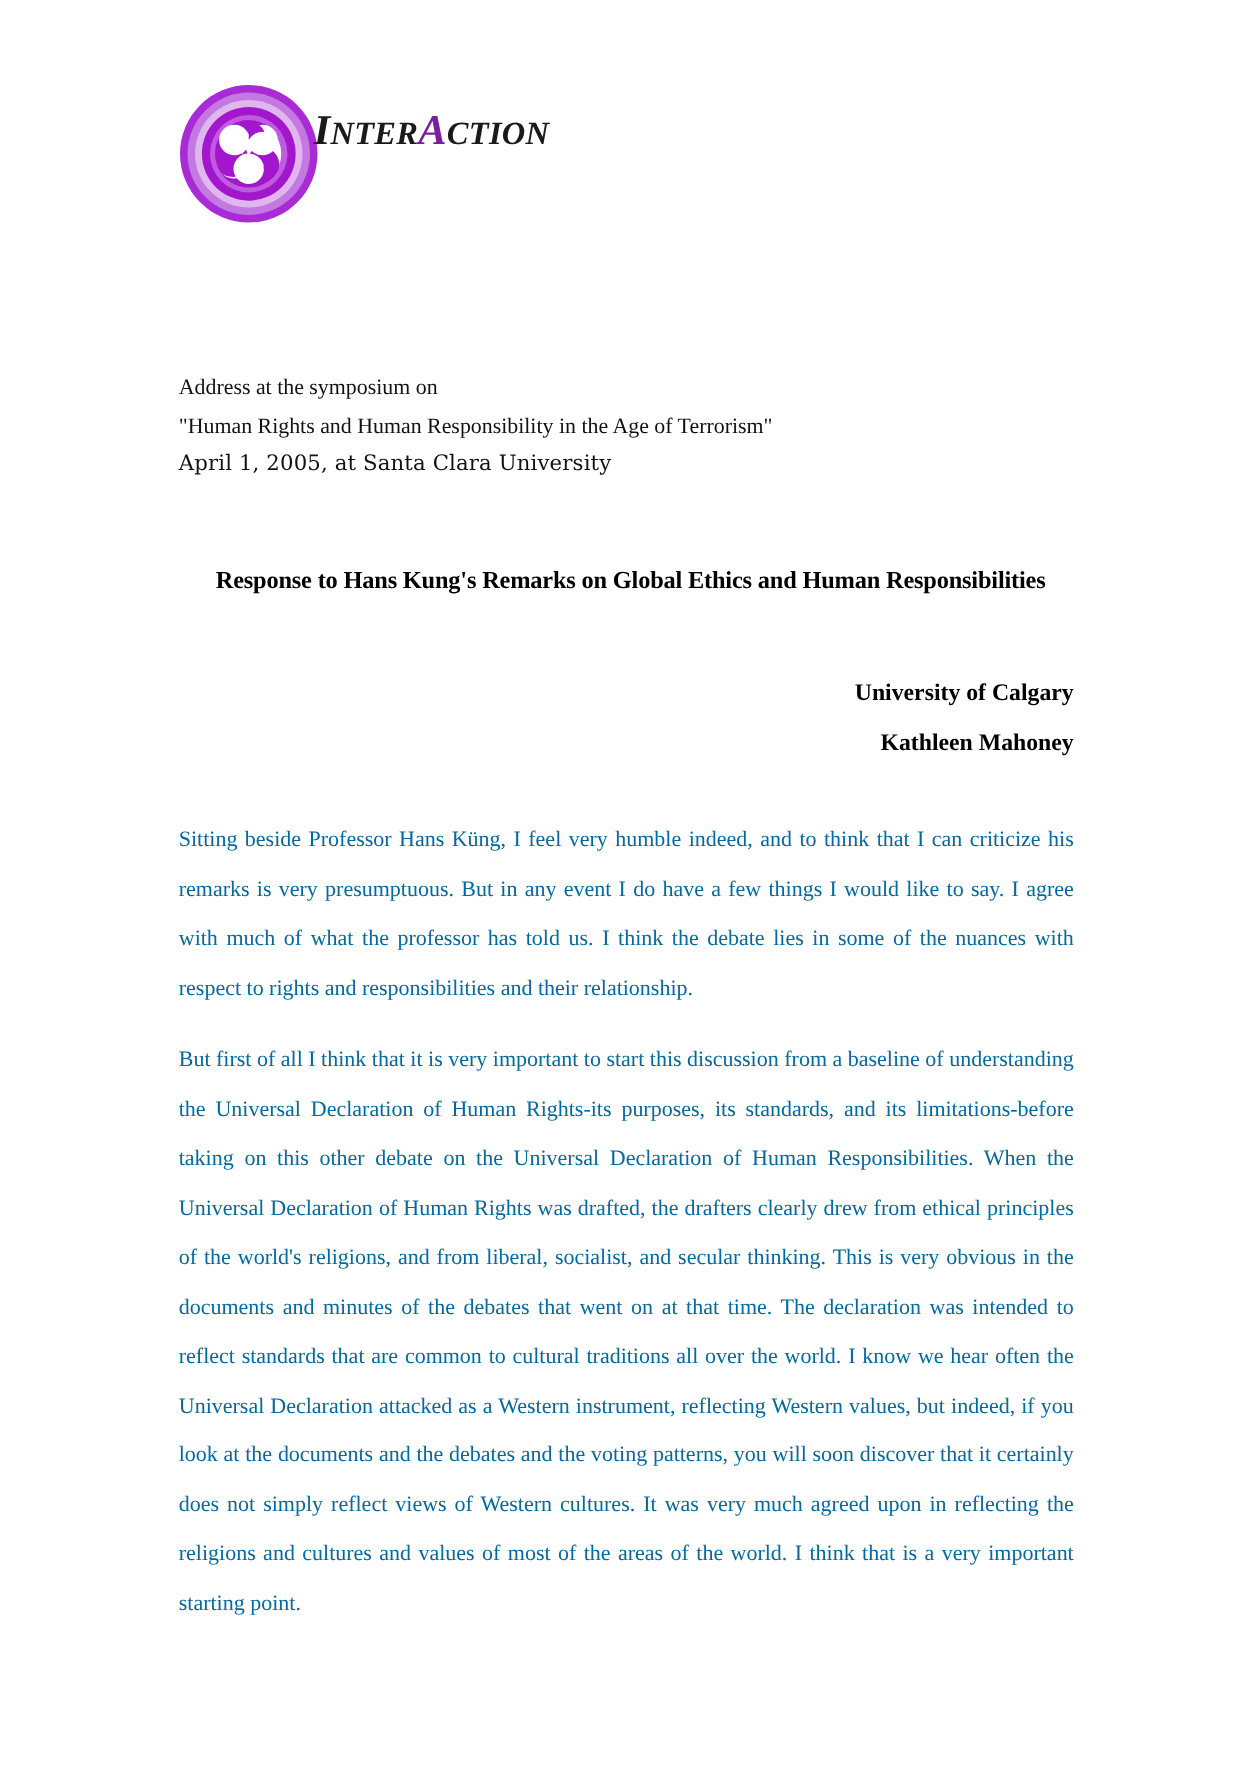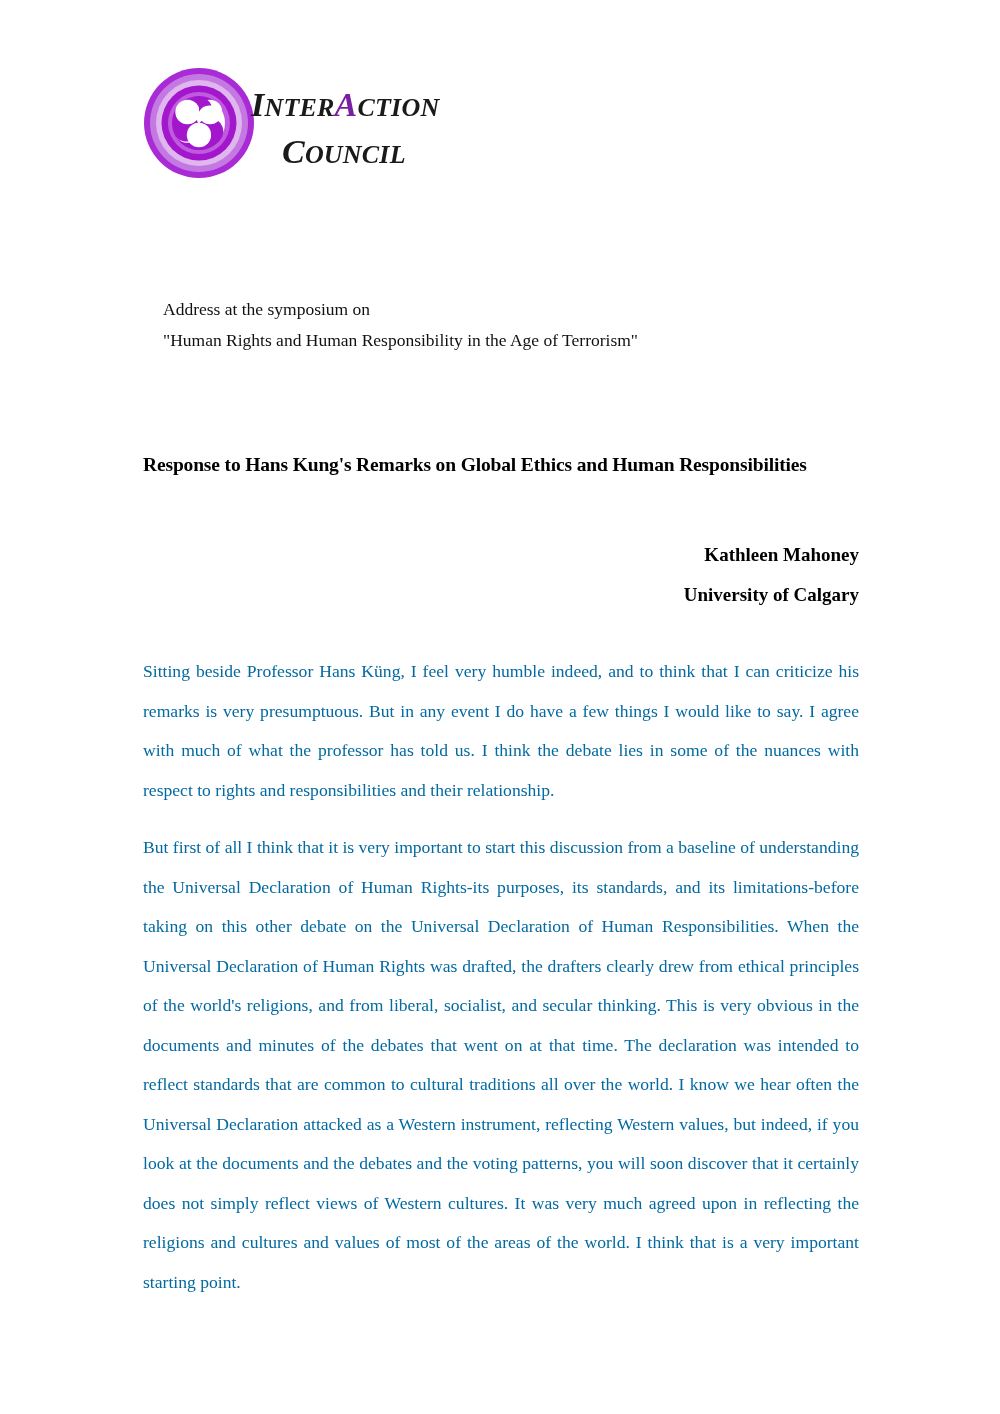--- a/index.html
+++ b/index.html
@@ -68,40 +68,40 @@
   .wordmark-line.l1 { margin-bottom: 13px; }
   .wordmark-line.l2 { margin-left: 31px; }
   .wordmark-line .accent-cap { color: #7B1FA2; font-size: 34px; }
 
   
   .meta-block {
     position: absolute;
     left: 143px;
     top: 294px;
     width: 720px;
-    margin-left: 20px;
   }
   .meta-line {
     font-size: 17.5px;
     line-height: 31px;
     color: #111111;
     white-space: nowrap;
   }
   .meta-line.alt {
     font-family: "DejaVu Serif", "Liberation Serif", serif;
     font-size: 17px;
     letter-spacing: 0.1px;
   }
 
   
   .doc-title {
     position: absolute;
     left: 143px;
     top: 452px;
     width: 723px;
+    text-align: center;
     font-size: 19.5px;
     font-weight: 700;
     line-height: 26px;
     color: #000000;
     letter-spacing: -0.15px;
   }
 
   
   .byline {
     position: absolute;
@@ -169,35 +169,35 @@
         <g fill="#A317CC">
           <path d="M56 30 a13.5,13.5 0 0,1 12.6,8.6 a12.2,12.2 0 0,0 -12.6,6.2 z"></path>
           <path d="M77.5 72 a13.5,13.5 0 0,1 -14.8,6.9 a12.2,12.2 0 0,0 5.1,-13.1 z"></path>
           <path d="M35 70.5 a13.5,13.5 0 0,1 -2.2,-15.5 a12.2,12.2 0 0,0 13.6,2.9 z"></path>
         </g>
       </svg>
     </div>
 
     <div class="logo-wordmark">
       <div class="wordmark-line l1"><span class="cap">I</span><span class="sc">NTER</span><span class="accent-cap">A</span><span class="sc">CTION</span></div>
-      <div class="wordmark-line l2"><span class="cap">C</span><span class="sc">OUNCIL</span></div>
     </div>
 
   </div>
 
   <div class="meta-block">
     <div class="meta-line">Address at the symposium on</div>
     <div class="meta-line">"Human Rights and Human Responsibility in the Age of Terrorism"</div>
+    <div class="meta-line alt">April 1, 2005, at Santa Clara University</div>
   </div>
 
   <div class="doc-title">Response to Hans Kung's Remarks on Global Ethics and Human Responsibilities</div>
 
   <div class="byline">
+    <div class="byline-line">University of Calgary</div>
     <div class="byline-line">Kathleen Mahoney</div>
-    <div class="byline-line">University of Calgary</div>
   </div>
 
   <div class="body-copy">
     <p class="para">Sitting beside Professor Hans Küng, I feel very humble indeed, and to think that I can criticize his remarks is very presumptuous. But in any event I do have a few things I would like to say. I agree with much of what the professor has told us. I think the debate lies in some of the nuances with respect to rights and responsibilities and their relationship.</p>
     <p class="para">But first of all I think that it is very important to start this discussion from a baseline of understanding the Universal Declaration of Human Rights-its purposes, its standards, and its limitations-before taking on this other debate on the Universal Declaration of Human Responsibilities. When the Universal Declaration of Human Rights was drafted, the drafters clearly drew from ethical principles of the world's religions, and from liberal, socialist, and secular thinking. This is very obvious in the documents and minutes of the debates that went on at that time. The declaration was intended to reflect standards that are common to cultural traditions all over the world. I know we hear often the Universal Declaration attacked as a Western instrument, reflecting Western values, but indeed, if you look at the documents and the debates and the voting patterns, you will soon discover that it certainly does not simply reflect views of Western cultures. It was very much agreed upon in reflecting the religions and cultures and values of most of the areas of the world. I think that is a very important starting point.</p>
   </div>
 
 </div>
 
 </body></html>

